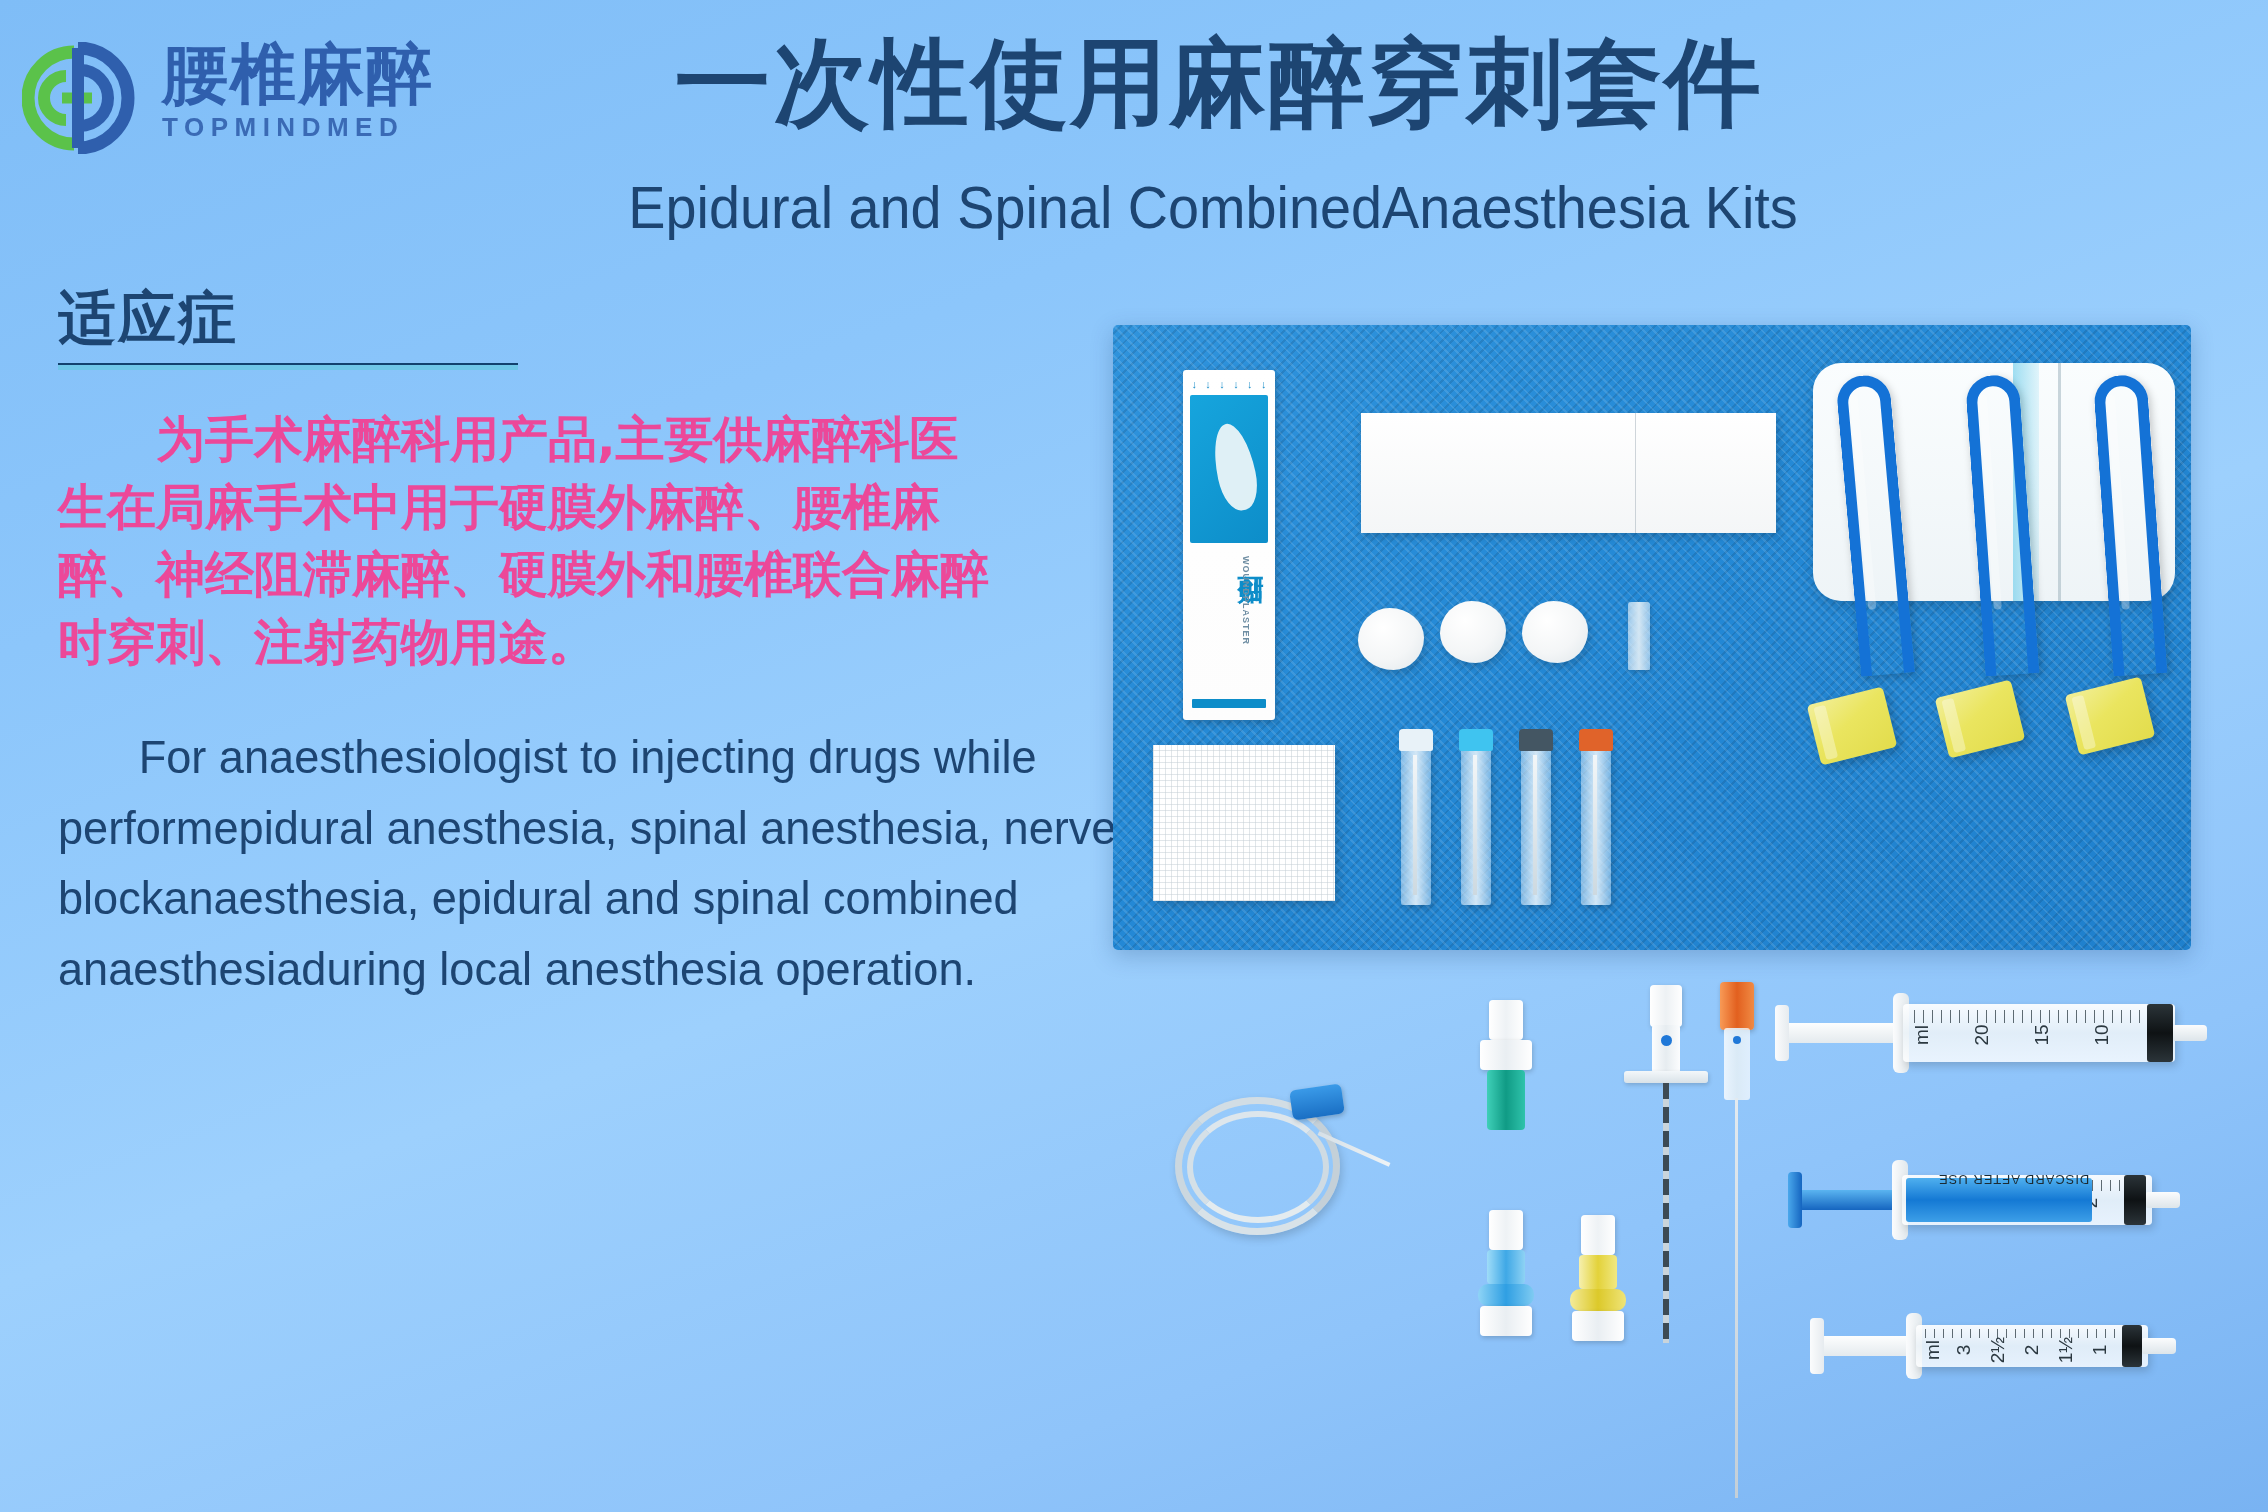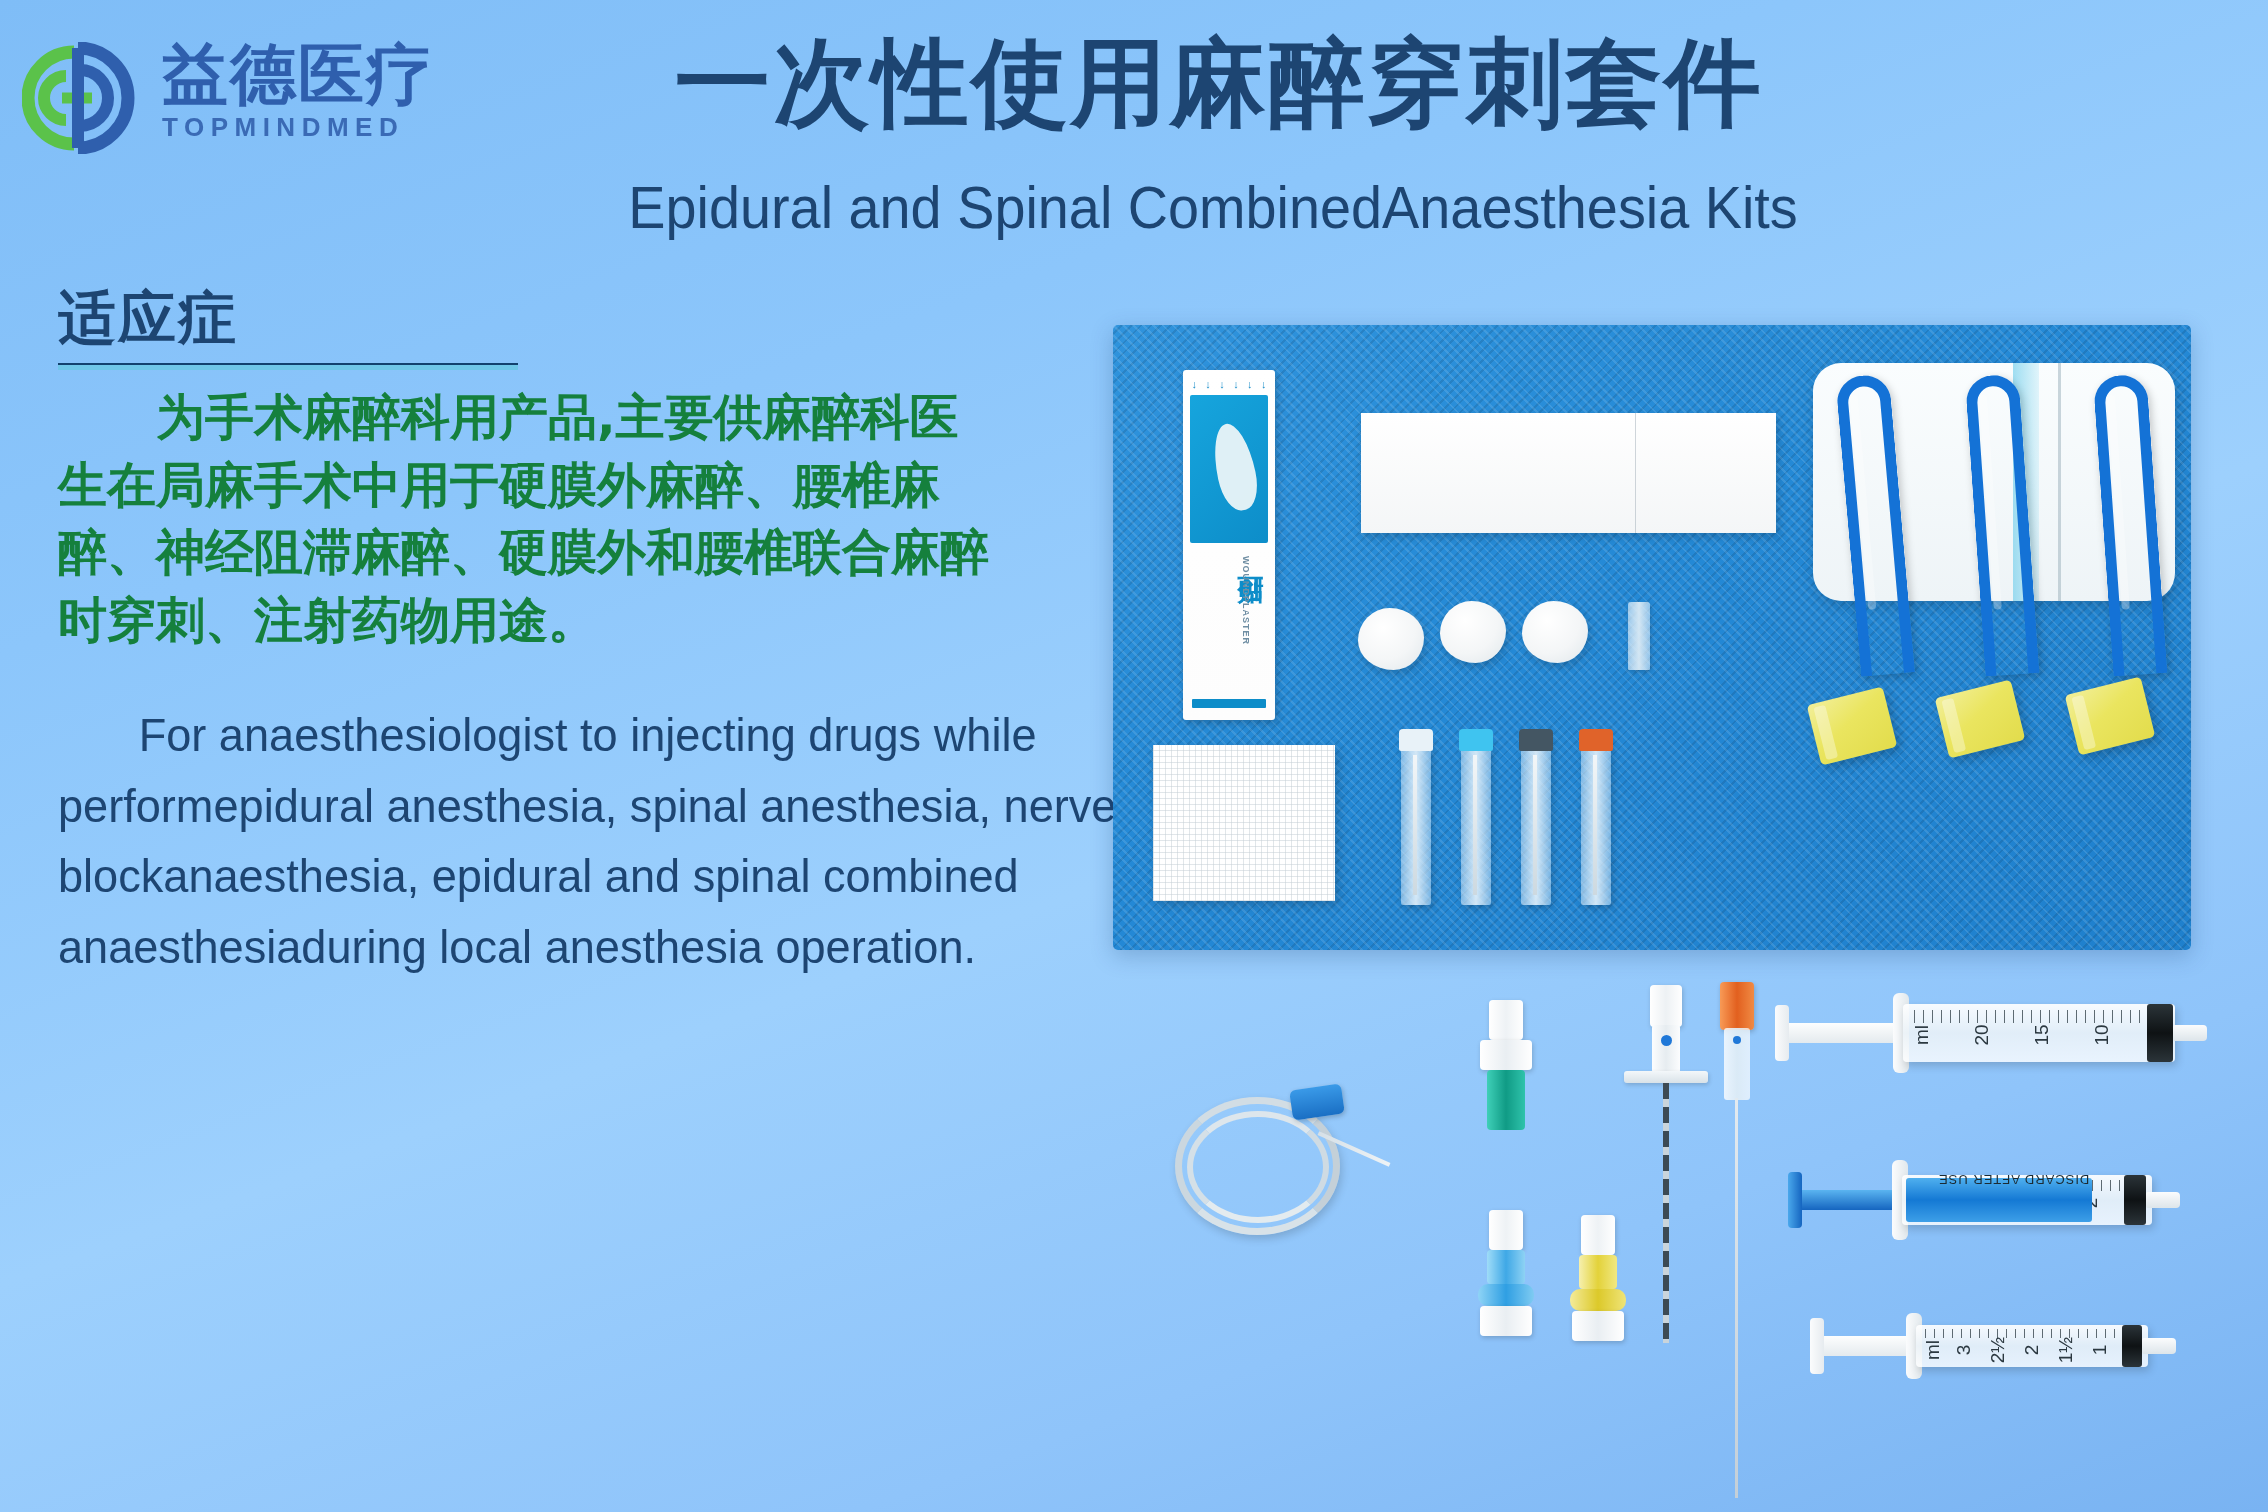--- a/index.html
+++ b/index.html
@@ -50,23 +50,23 @@
   #sec-en {
     font-family:"Liberation Sans", sans-serif;
     font-size:44px; color:#1d4572; line-height:1.1; margin-top:8px;
   }
   #rule {
     margin-top:14px; width:460px; height:7px;
     background:linear-gradient(180deg,#13416e 0%,#13416e 32%,#6fc6e8 33%,#6fc6e8 100%);
   }
 
   #body-cn {
-    margin-top:14px; width:940px;
+    margin-top:36px; width:940px;
     font-family:"DejaVu Sans", sans-serif;
-    font-size:49px; font-weight:bold; color:#15803d;
+    font-size:49px; font-weight:bold; color:#ec4899;
     line-height:1.38; letter-spacing:0px; text-indent:98px;
   }
   #body-en {
     margin-top:46px; width:1130px;
     font-family:"Liberation Sans Narrow","Liberation Sans", sans-serif;
     font-size:47px; color:#1d4572; line-height:1.50;
     text-indent:84px; transform:scaleX(0.96); transform-origin:left top;
   }
 
   
@@ -383,21 +383,21 @@
   <div id="logo-block">
     <svg id="logo-mark" viewBox="0 0 126 112">
       <path d="M52 10 A46 46 0 1 0 52 102" fill="none" stroke="#5bc24a" stroke-width="13"></path>
       <path d="M44 34 A22 22 0 1 0 44 78" fill="none" stroke="#5bc24a" stroke-width="12"></path>
       <path d="M40 56 H70" stroke="#5bc24a" stroke-width="11" fill="none"></path>
       <path d="M56 6 A50 50 0 0 1 56 106" fill="none" stroke="#2f5fad" stroke-width="13"></path>
       <path d="M58 28 A28 28 0 0 1 58 84" fill="none" stroke="#2f5fad" stroke-width="12"></path>
       <rect x="50" y="6" width="12" height="100" fill="#2f5fad"></rect>
     </svg>
     <div id="logo-text">
-      <div id="logo-cn">益德医疗</div>
+      <div id="logo-cn">腰椎麻醉</div>
       <div id="logo-en">TOPMINDMED</div>
     </div>
   </div>
 
   <div id="title-cn">一次性使用麻醉穿刺套件</div>
   <div id="title-en">Epidural and Spinal CombinedAnaesthesia Kits</div>
 </div>
 
 <div id="left-col">
   <div id="sec-cn">适应症</div>

